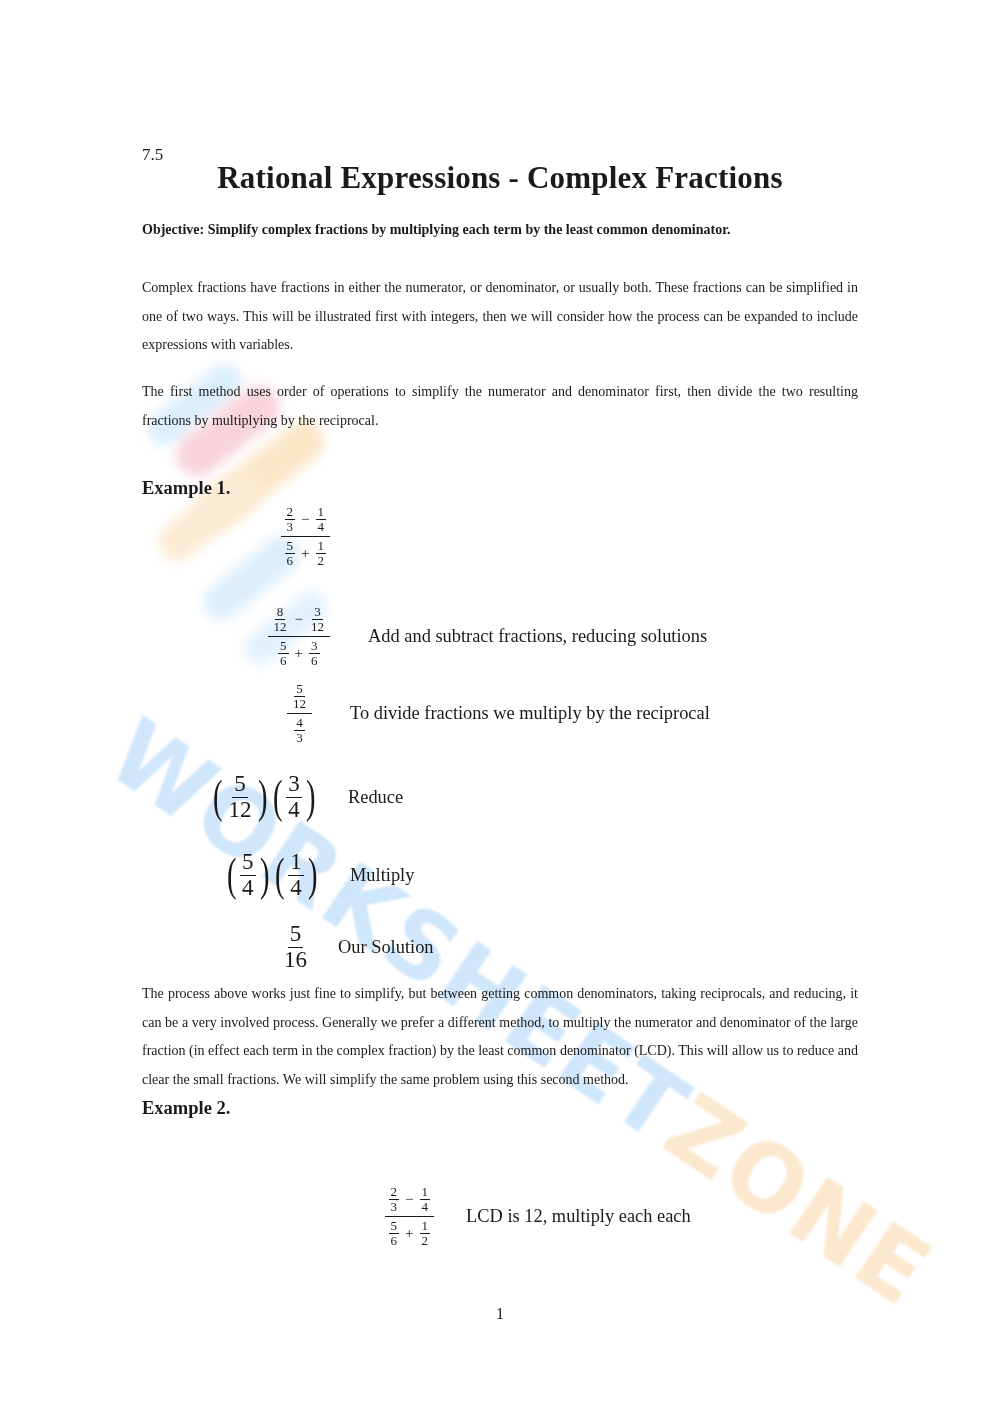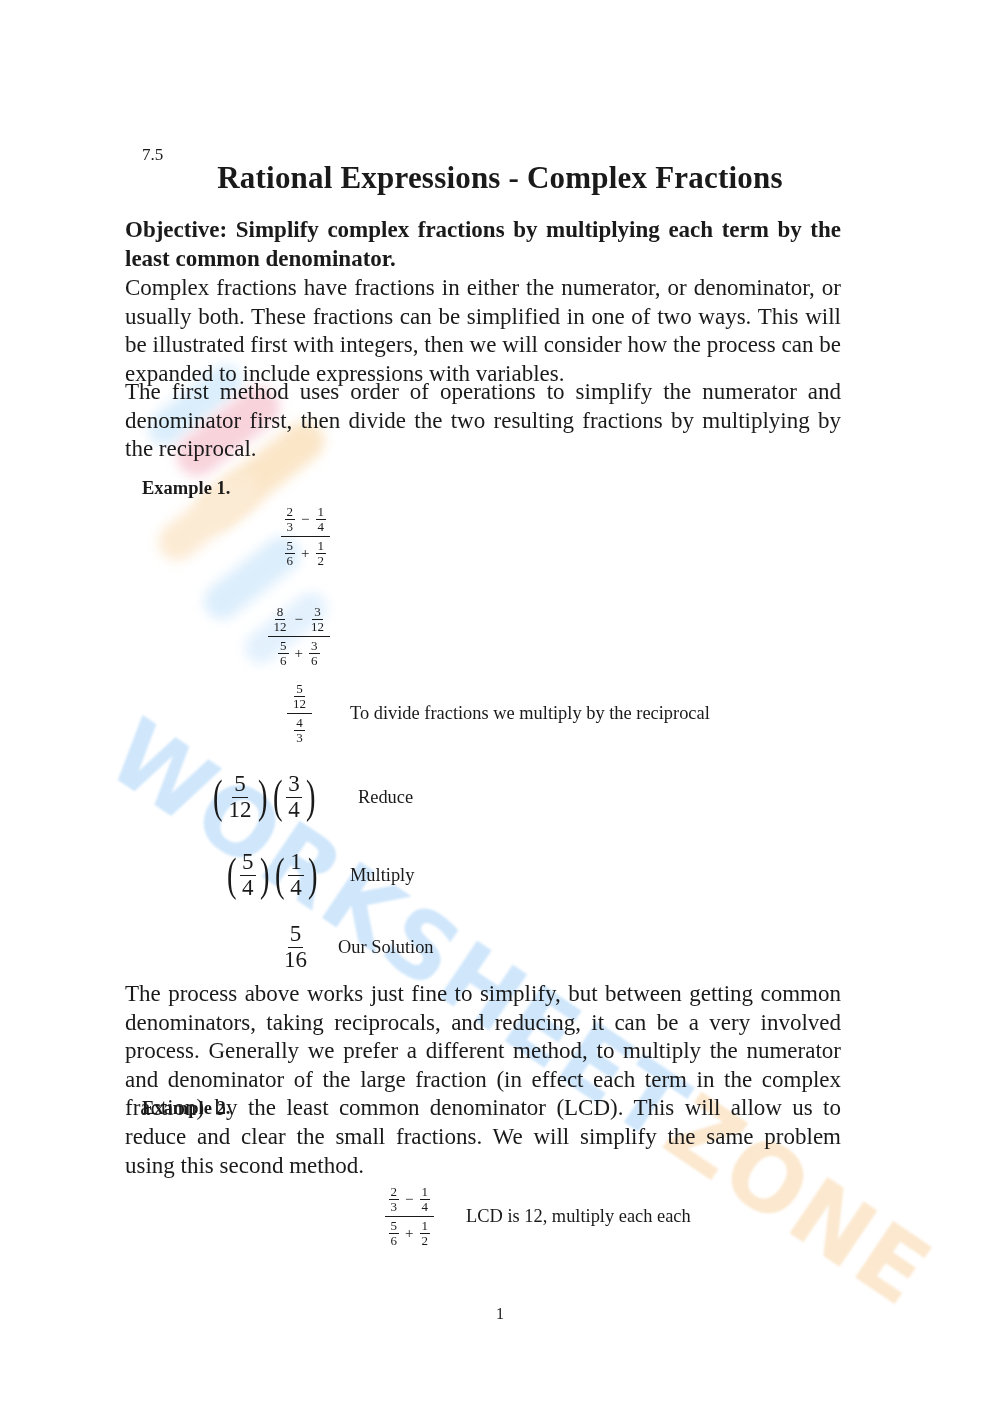--- a/index.html
+++ b/index.html
@@ -102,23 +102,23 @@
     top: 160px;
     width: 716px;
     text-align: center;
     font-size: 31px;
     font-weight: bold;
     letter-spacing: 0.2px;
   }
 
   .body-block {
     position: absolute;
-    left: 125px;
+    left: 142px;
     width: 716px;
-    font-size: 23px;
+    font-size: 14px;
     line-height: 28.6px;
     text-align: justify;
     text-justify: inter-word;
   }
   .objective { top: 216px; font-weight: bold; }
   .para-1 { top: 274px; }
   .para-2 { top: 378px; }
   .para-3 { top: 980px; }
 
   .example-label {
@@ -292,20 +292,21 @@
               <span class="den">6</span>
             </span>
             <span class="op">+</span>
             <span class="frac">
               <span class="num">3</span>
               <span class="den">6</span>
             </span>
           </span>
         </span>
       </div>
+      <div class="math-note" style="margin-left:38px;">Add and subtract fractions, reducing solutions</div>
     </div>
 
     <div class="math-row" style="left:258px; top:682px;">
       <div class="math-expr" style="width:54px;">
         <span class="bigfrac frac-sm">
           <span class="bignum">
             <span class="frac">
               <span class="num">5</span>
               <span class="den">12</span>
             </span>
@@ -331,21 +332,21 @@
           </span>
           <span class="paren">)</span>
           <span class="paren">(</span>
           <span class="frac frac-lg">
             <span class="num">3</span>
             <span class="den">4</span>
           </span>
           <span class="paren">)</span>
         </span>
       </div>
-      <div class="math-note" style="margin-left:40px;">Reduce</div>
+      <div class="math-note" style="margin-left:30px;">Reduce</div>
     </div>
 
     <div class="math-row" style="left:228px; top:850px;">
       <div class="math-expr" style="width:92px;">
         <span class="paren-group">
           <span class="paren">(</span>
           <span class="frac frac-lg">
             <span class="num">5</span>
             <span class="den">4</span>
           </span>

